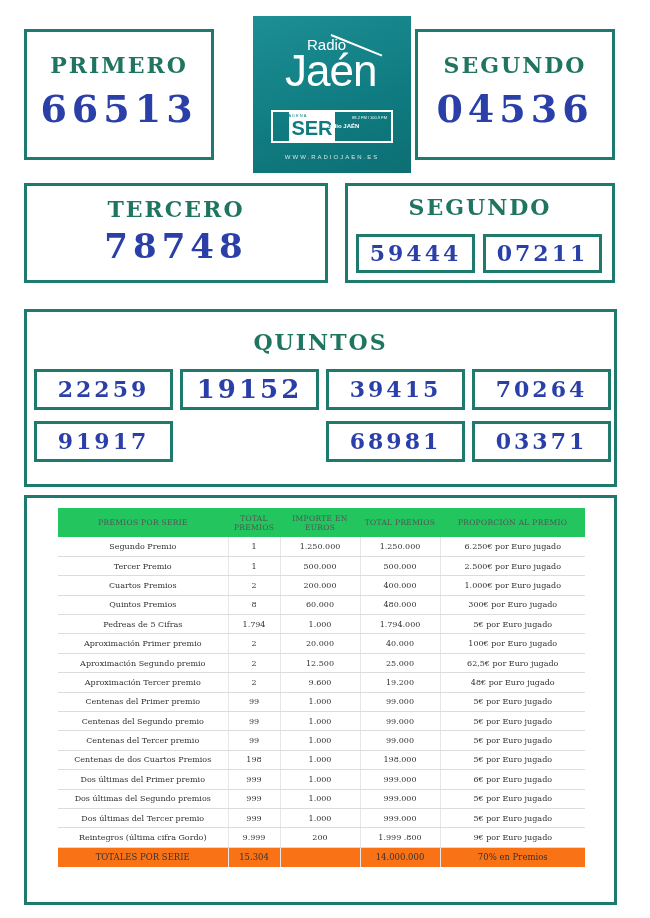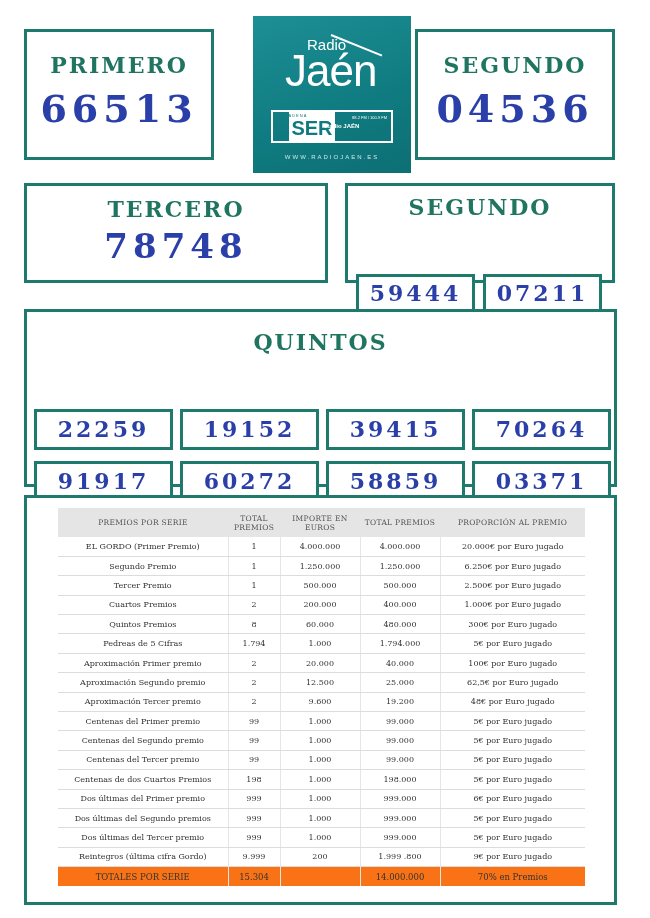--- a/index.html
+++ b/index.html
@@ -6,38 +6,38 @@
   html, body { width: 650px; height: 918px; background: #ffffff; overflow: hidden; }
   body { position: relative; font-family: "DejaVu Serif", serif; }
 
   .box { position: absolute; border: 3px solid #1f7a6e; background: #fff; }
   .box-title { position: absolute; left: 0; right: 0; text-align: center; color: #1f7560;
     font-family: "DejaVu Serif", serif; font-weight: bold; letter-spacing: 2px; }
   .box-num { position: absolute; left: 0; right: 0; text-align: center; color: #2a3fa8;
     font-family: "DejaVu Serif", serif; font-weight: bold; letter-spacing: 5px; }
 
   .inner-box { position: absolute; border: 3px solid #1f7a6e; background: #fff;
-    text-align: center; color: #2a3fa8; font-weight: bold; font-family: "DejaVu Serif", serif; letter-spacing: 3px; margin-top: 40px; }
+    text-align: center; color: #2a3fa8; font-weight: bold; font-family: "DejaVu Serif", serif; letter-spacing: 3px; }
 
   .logo { position: absolute; left: 237px; top: 16px; width: 158px; height: 157px;
     background: linear-gradient(160deg, #1d8f95 0%, #0f7b80 60%, #0d6f74 100%); margin-left: 16px; }
   .logo .radio { position: absolute; left: 54px; top: 20px; color: #fff; font-family: "Liberation Sans", sans-serif; font-size: 15px; }
   .logo .jaen { position: absolute; left: 32px; top: 30px; color: #fff; font-family: "Liberation Sans", sans-serif; font-size: 44px; letter-spacing: -1px; }
   .logo .antenna { position: absolute; left: 78px; top: 18px; width: 55px; height: 2px; background: #fff; transform: rotate(22deg); transform-origin: left center; }
   .logo .ser-box { position: absolute; left: 18px; top: 94px; width: 122px; height: 33px; border: 2px solid #fff; }
   .logo .ser-left { position: absolute; left: 16px; top: 0; width: 46px; height: 29px; background: #fff; color: #0f7b80;
     font-family: "Liberation Sans", sans-serif; font-weight: bold; font-size: 20px; text-align: center; line-height: 32px; }
   .logo .cadena { position: absolute; left: 0; top: 1px; width: 46px; font-size: 4px; color: #0f7b80; text-align: center; letter-spacing: 1px; font-family: "Liberation Sans", sans-serif; line-height: 5px; }
   .logo .ser-radio { position: absolute; left: 52px; top: 11px; color: #fff; font-size: 6px; font-family: "Liberation Sans", sans-serif; line-height: 7px; font-weight: bold; }
   .logo .ser-freq { position: absolute; right: 4px; top: 3px; color: #fff; font-size: 4px; font-family: "Liberation Sans", sans-serif; line-height: 5px; text-align: right; }
   .logo .url { position: absolute; left: 0; right: 0; top: 138px; text-align: center; color: #cde8e8; font-size: 6px; letter-spacing: 2px; font-family: "Liberation Sans", sans-serif; }
 
   .table-wrap { position: absolute; left: 58px; top: 508px; width: 527px; }
   table { border-collapse: collapse; width: 527px; font-family: "DejaVu Serif", serif; font-size: 8px; color: #333; }
-  th { background: #e5e5e5; color: #555; font-weight: normal; font-size: 7.5px; height: 29px; line-height: 9px; text-align: center; letter-spacing: 0.3px; }
+  th { background: #22c55e; color: #555; font-weight: normal; font-size: 7.5px; height: 29px; line-height: 9px; text-align: center; letter-spacing: 0.3px; }
   td { height: 19.4px; text-align: center; border-bottom: 1px solid #dcdcdc; border-right: 1px solid #e6e6e6; }
   td:last-child { border-right: none; }
   tr.total td { background: #f97316; border-bottom: none; font-size: 8.5px; }
 </style>
 </head>
 <body>
 
 <div class="box" style="left:24px;top:29px;width:190px;height:131px;">
   <div class="box-title" style="top:20px;font-size:22px;">PRIMERO</div>
   <div class="box-num" style="top:54px;font-size:38px;">66513</div>
@@ -68,26 +68,25 @@
 
 <div class="box" style="left:345px;top:183px;width:270px;height:100px;">
   <div class="box-title" style="top:8px;font-size:22px;">SEGUNDO</div>
   <div class="inner-box" style="left:8px;top:48px;width:119px;height:39px;font-size:22px;line-height:33px;">59444</div>
   <div class="inner-box" style="left:135px;top:48px;width:119px;height:39px;font-size:22px;line-height:33px;">07211</div>
 </div>
 
 <div class="box" style="left:24px;top:309px;width:593px;height:178px;">
   <div class="box-title" style="top:17px;font-size:22px;">QUINTOS</div>
   <div class="inner-box" style="left:7px;top:57px;width:139px;height:41px;font-size:22px;line-height:35px;">22259</div>
-  <div class="inner-box" style="left:153px;top:57px;width:139px;height:41px;font-size:22px;line-height:35px;">19152</div>
+  <div class="inner-box" style="left:153px;top:57px;width:139px;height:41px;font-size:26px;line-height:35px;">19152</div>
   <div class="inner-box" style="left:299px;top:57px;width:139px;height:41px;font-size:22px;line-height:35px;">39415</div>
   <div class="inner-box" style="left:445px;top:57px;width:139px;height:41px;font-size:22px;line-height:35px;">70264</div>
   <div class="inner-box" style="left:7px;top:109px;width:139px;height:41px;font-size:22px;line-height:35px;">91917</div>
-  <div class="inner-box" style="left:153px;top:109px;width:139px;height:41px;font-size:22px;line-height:35px;">60272</div>
-  <div class="inner-box" style="left:299px;top:109px;width:139px;height:41px;font-size:22px;line-height:35px;">58859</div>
+  <div class="inner-box" style="left:299px;top:109px;width:139px;height:41px;font-size:22px;line-height:35px;">68981</div>
   <div class="inner-box" style="left:445px;top:109px;width:139px;height:41px;font-size:22px;line-height:35px;">03371</div>
 </div>
 
 <div class="box" style="left:24px;top:495px;width:593px;height:410px;"></div>
 <div class="table-wrap">
   <table>
     <colgroup>
       <col style="width:170px">
         <col style="width:52px">
         <col style="width:80px">
@@ -98,27 +97,20 @@
       <tr>
         <th>PREMIOS POR SERIE</th>
         <th>TOTAL PREMIOS</th>
         <th>IMPORTE EN EUROS</th>
         <th>TOTAL PREMIOS</th>
         <th>PROPORCIÓN AL PREMIO</th>
       </tr>
     </thead>
     <tbody id="tbody">
         <tr>
-          <td>EL GORDO (Primer Premio)</td>
-          <td>1</td>
-          <td>4.000.000</td>
-          <td>4.000.000</td>
-          <td>20.000€ por Euro jugado</td>
-        </tr>
-        <tr>
           <td>Segundo Premio</td>
           <td>1</td>
           <td>1.250.000</td>
           <td>1.250.000</td>
           <td>6.250€ por Euro jugado</td>
         </tr>
         <tr>
           <td>Tercer Premio</td>
           <td>1</td>
           <td>500.000</td>

